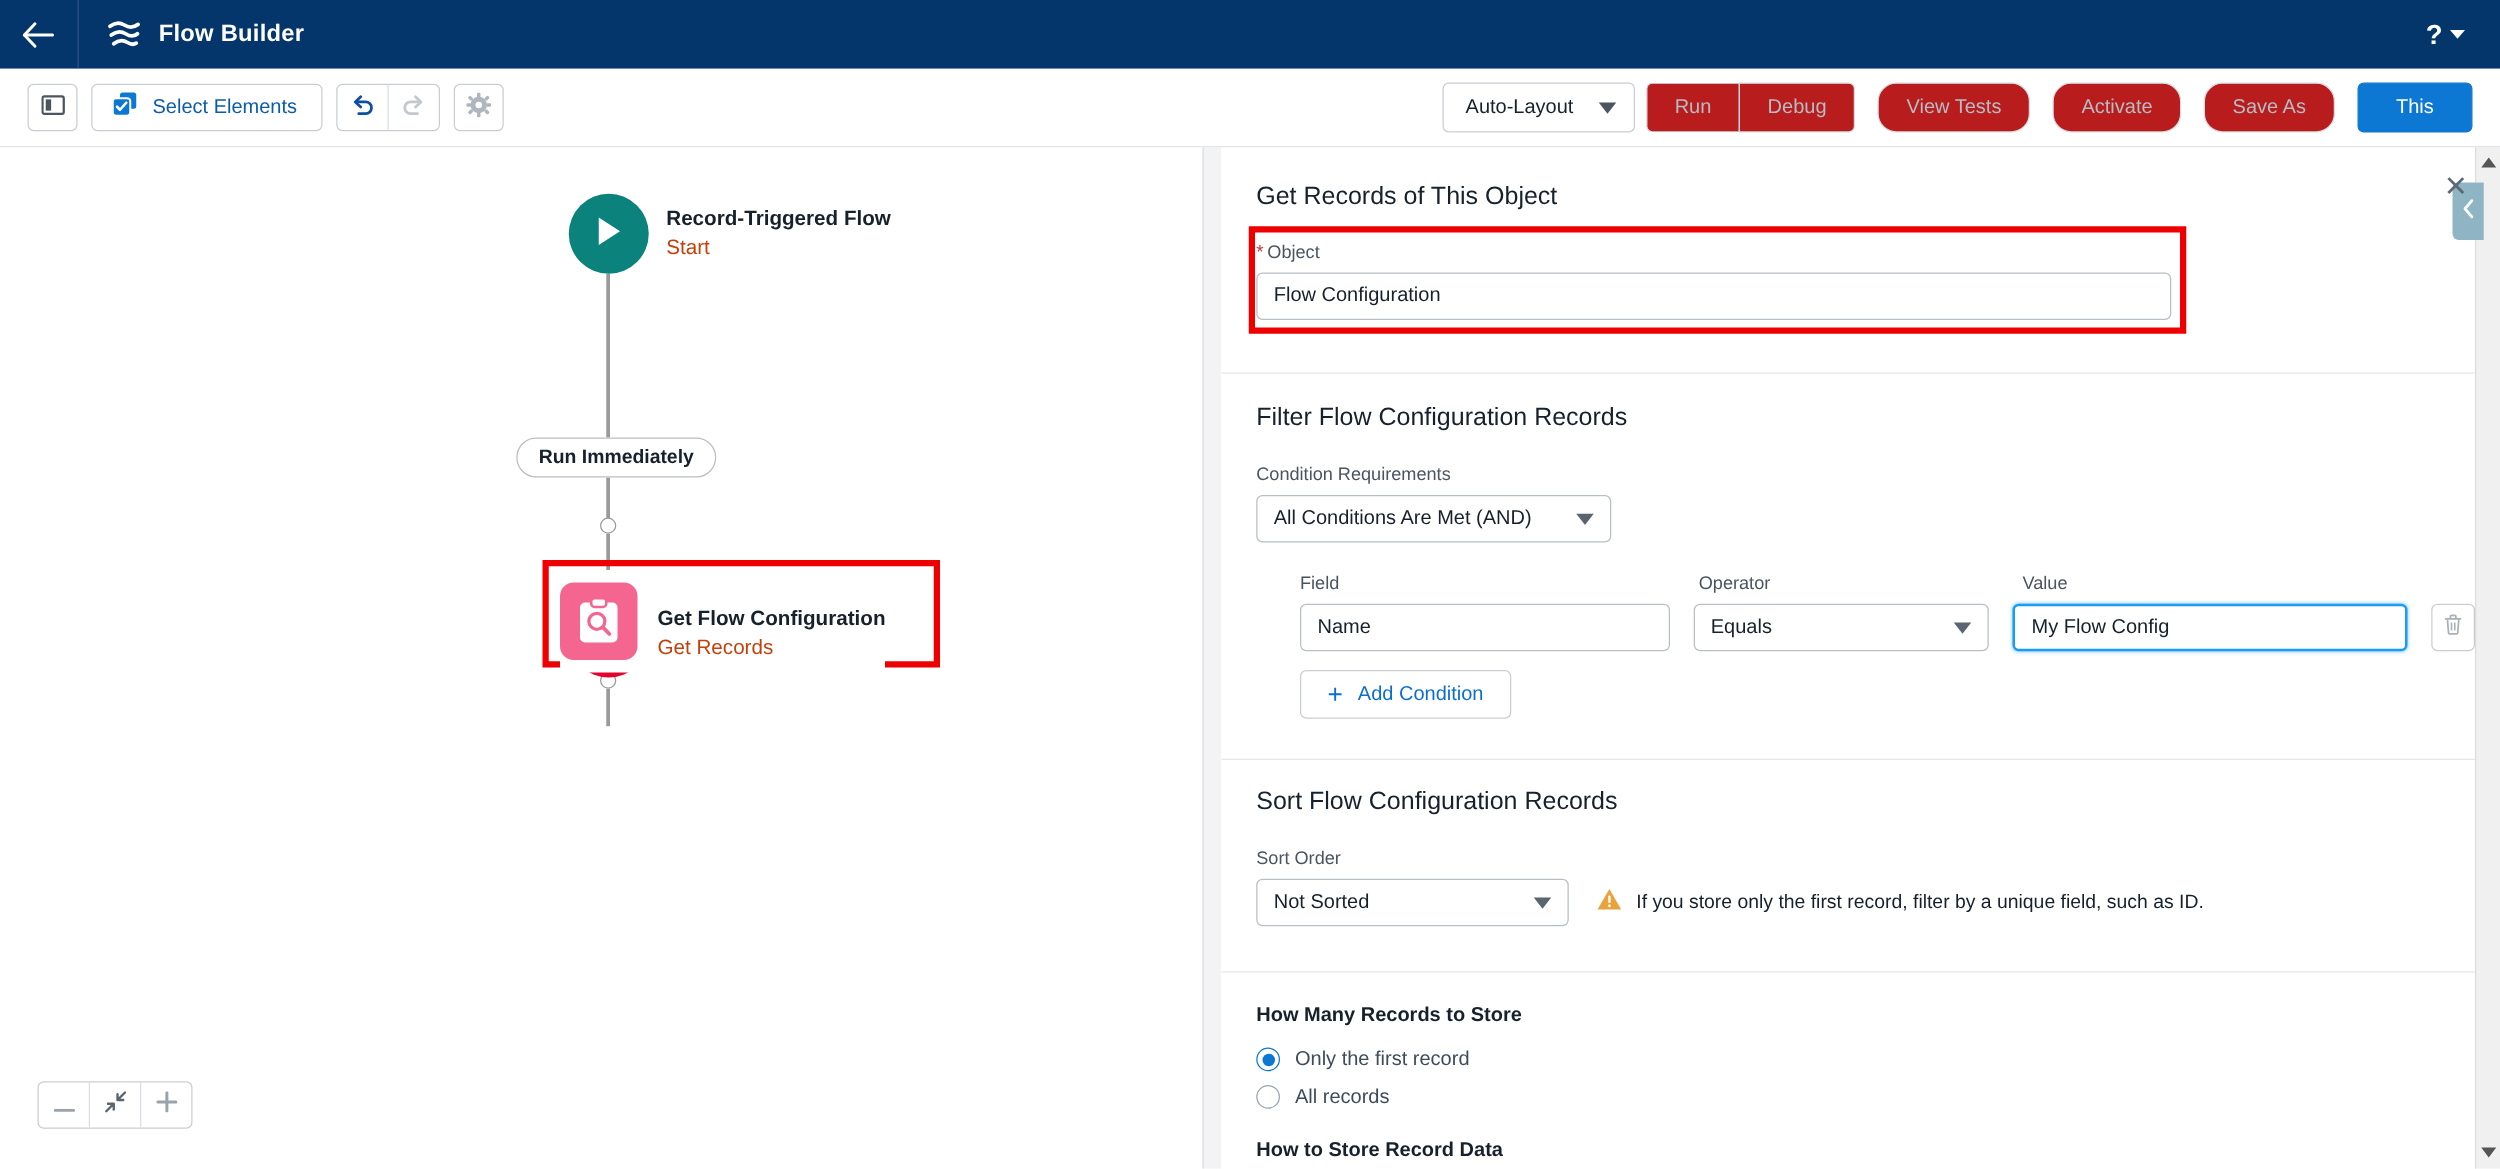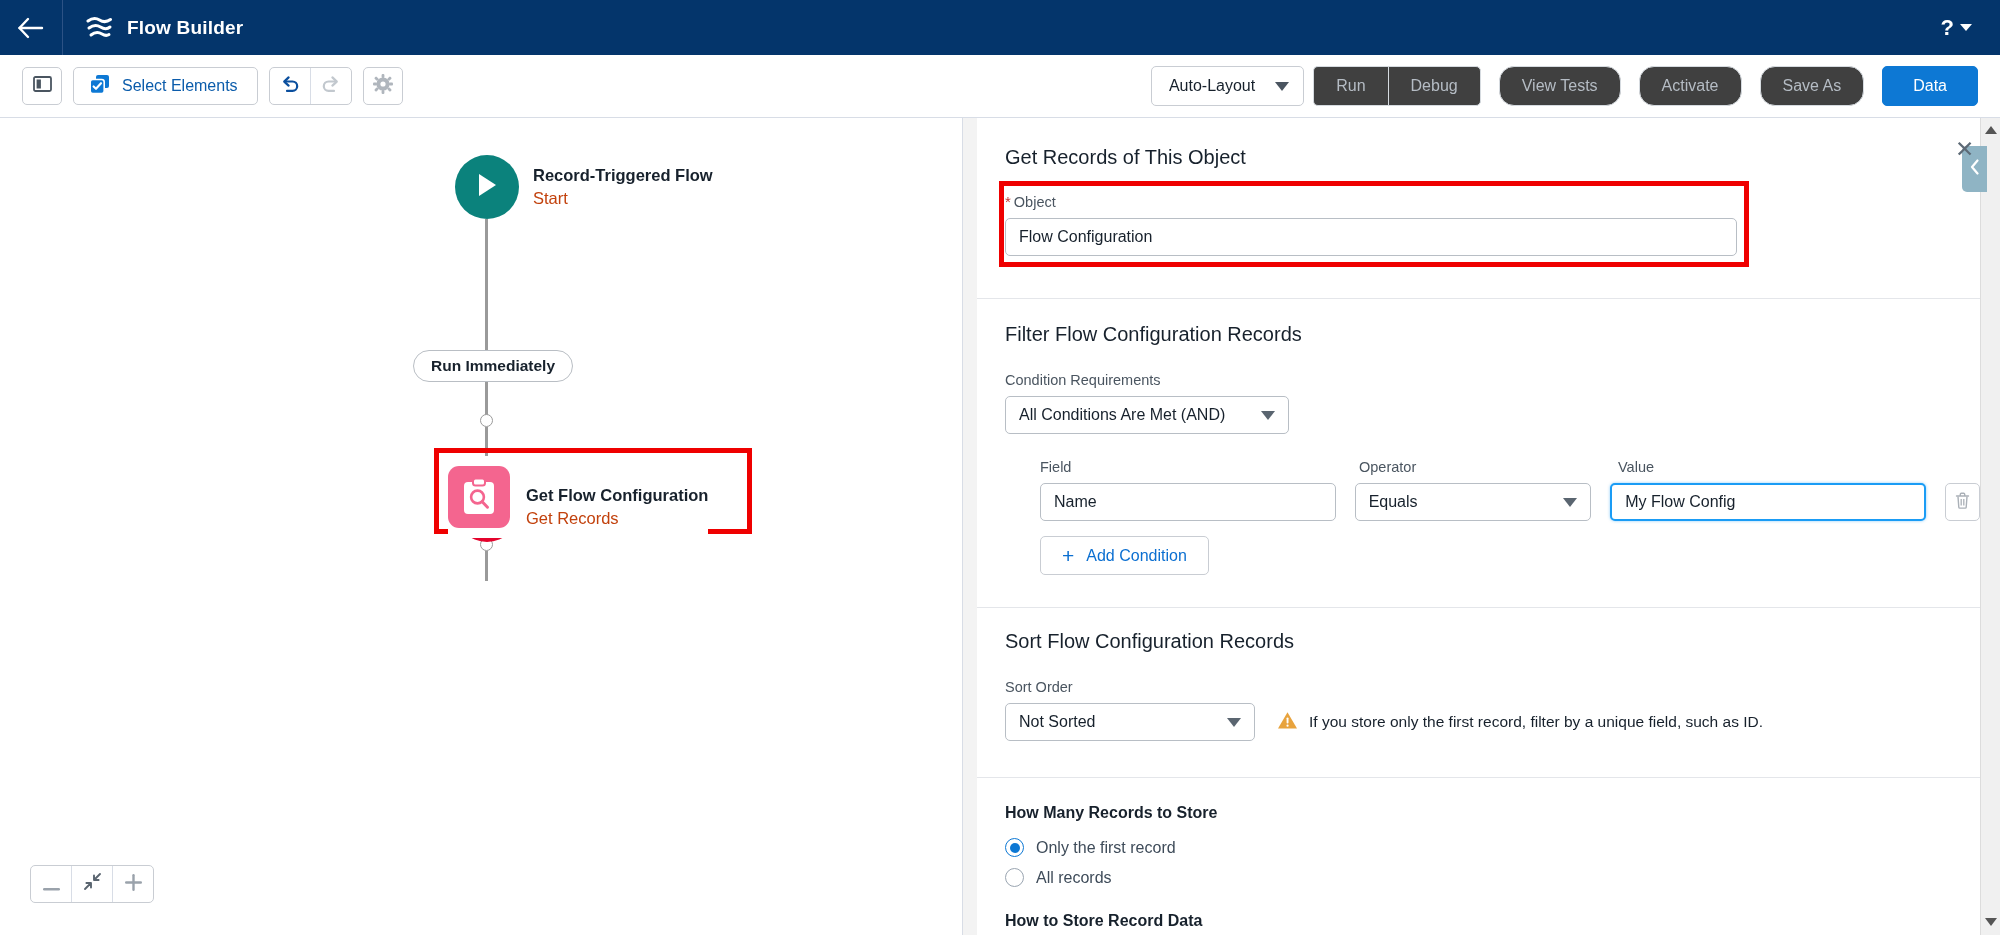--- a/index.html
+++ b/index.html
@@ -53,21 +53,21 @@
 
   .tb-right { margin-left: auto; display: flex; align-items: center; gap: 9px; padding-right: 22px; }
   .auto-layout {
     height: 40px; border: 1px solid #c9cdd3; border-radius: 5px; background: #fff;
     display: inline-flex; align-items: center; gap: 20px; padding: 0 14px 0 17px;
     font-size: 16px; color: #17212c; cursor: pointer;
   }
   .tri-down { width: 0; height: 0; border-left: 7px solid transparent; border-right: 7px solid transparent; border-top: 9px solid #4a5560; }
   .seg-group { display: flex; height: 40px; }
   .seg {
-    height: 40px; border: 1px solid #d6dbe0; background: #404040;
+    height: 40px; border: 1px solid #d6dbe0; background: #b91c1c;
     display: inline-flex; align-items: center; justify-content: center;
     font-size: 16px; color: #b5bcc4; padding: 0 22px; cursor: default;
   }
   .seg.joined-left { border-radius: 5px 0 0 5px; border-right: none; }
   .seg.joined-right { border-radius: 0 5px 5px 0; }
   .seg.standalone { border-radius: 15px; margin-left: 9px; }
   .seg.primary {
     background: #0d78d4; border-color: #0d78d4; color: #fff; border-radius: 5px;
     margin-left: 9px; padding: 0 30px; cursor: pointer; font-weight: normal;
   }
@@ -306,21 +306,21 @@
         <span>Auto-Layout</span>
         <span class="tri-down"></span>
       </div>
       <div class="seg-group">
         <div class="seg joined-left">Run</div>
         <div class="seg joined-right">Debug</div>
       </div>
       <div class="seg standalone">View Tests</div>
       <div class="seg standalone">Activate</div>
       <div class="seg standalone">Save As</div>
-      <div class="seg primary">Data</div>
+      <div class="seg primary">This</div>
     </div>
   </div>
 
   <div class="canvas">
     <div class="flow">
 
       <div class="conn" style="top:101px; height:131px;"></div>
       <div class="conn" style="top:264px; height:38px;"></div>
       <div class="conn-dot" style="top:296px;"></div>
       <div class="conn" style="top:309px; height:32px;"></div>

